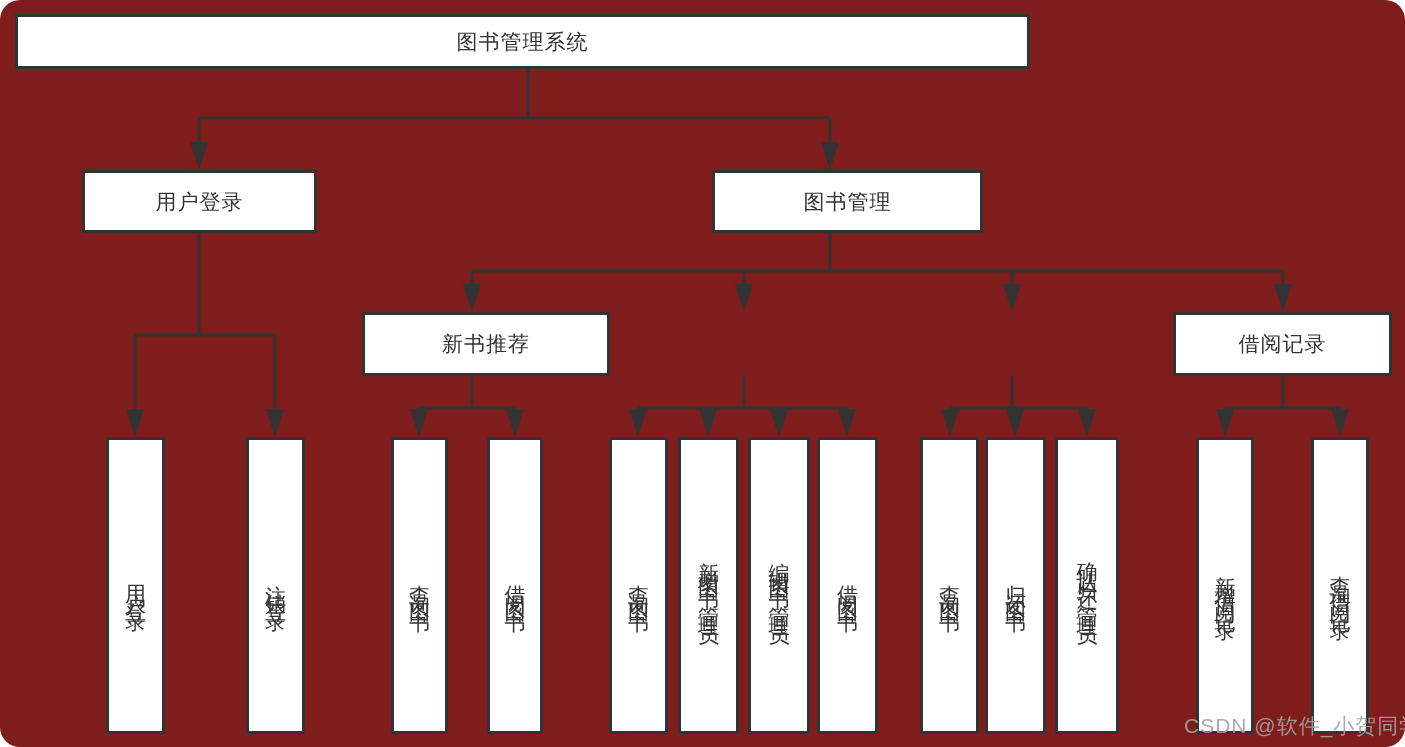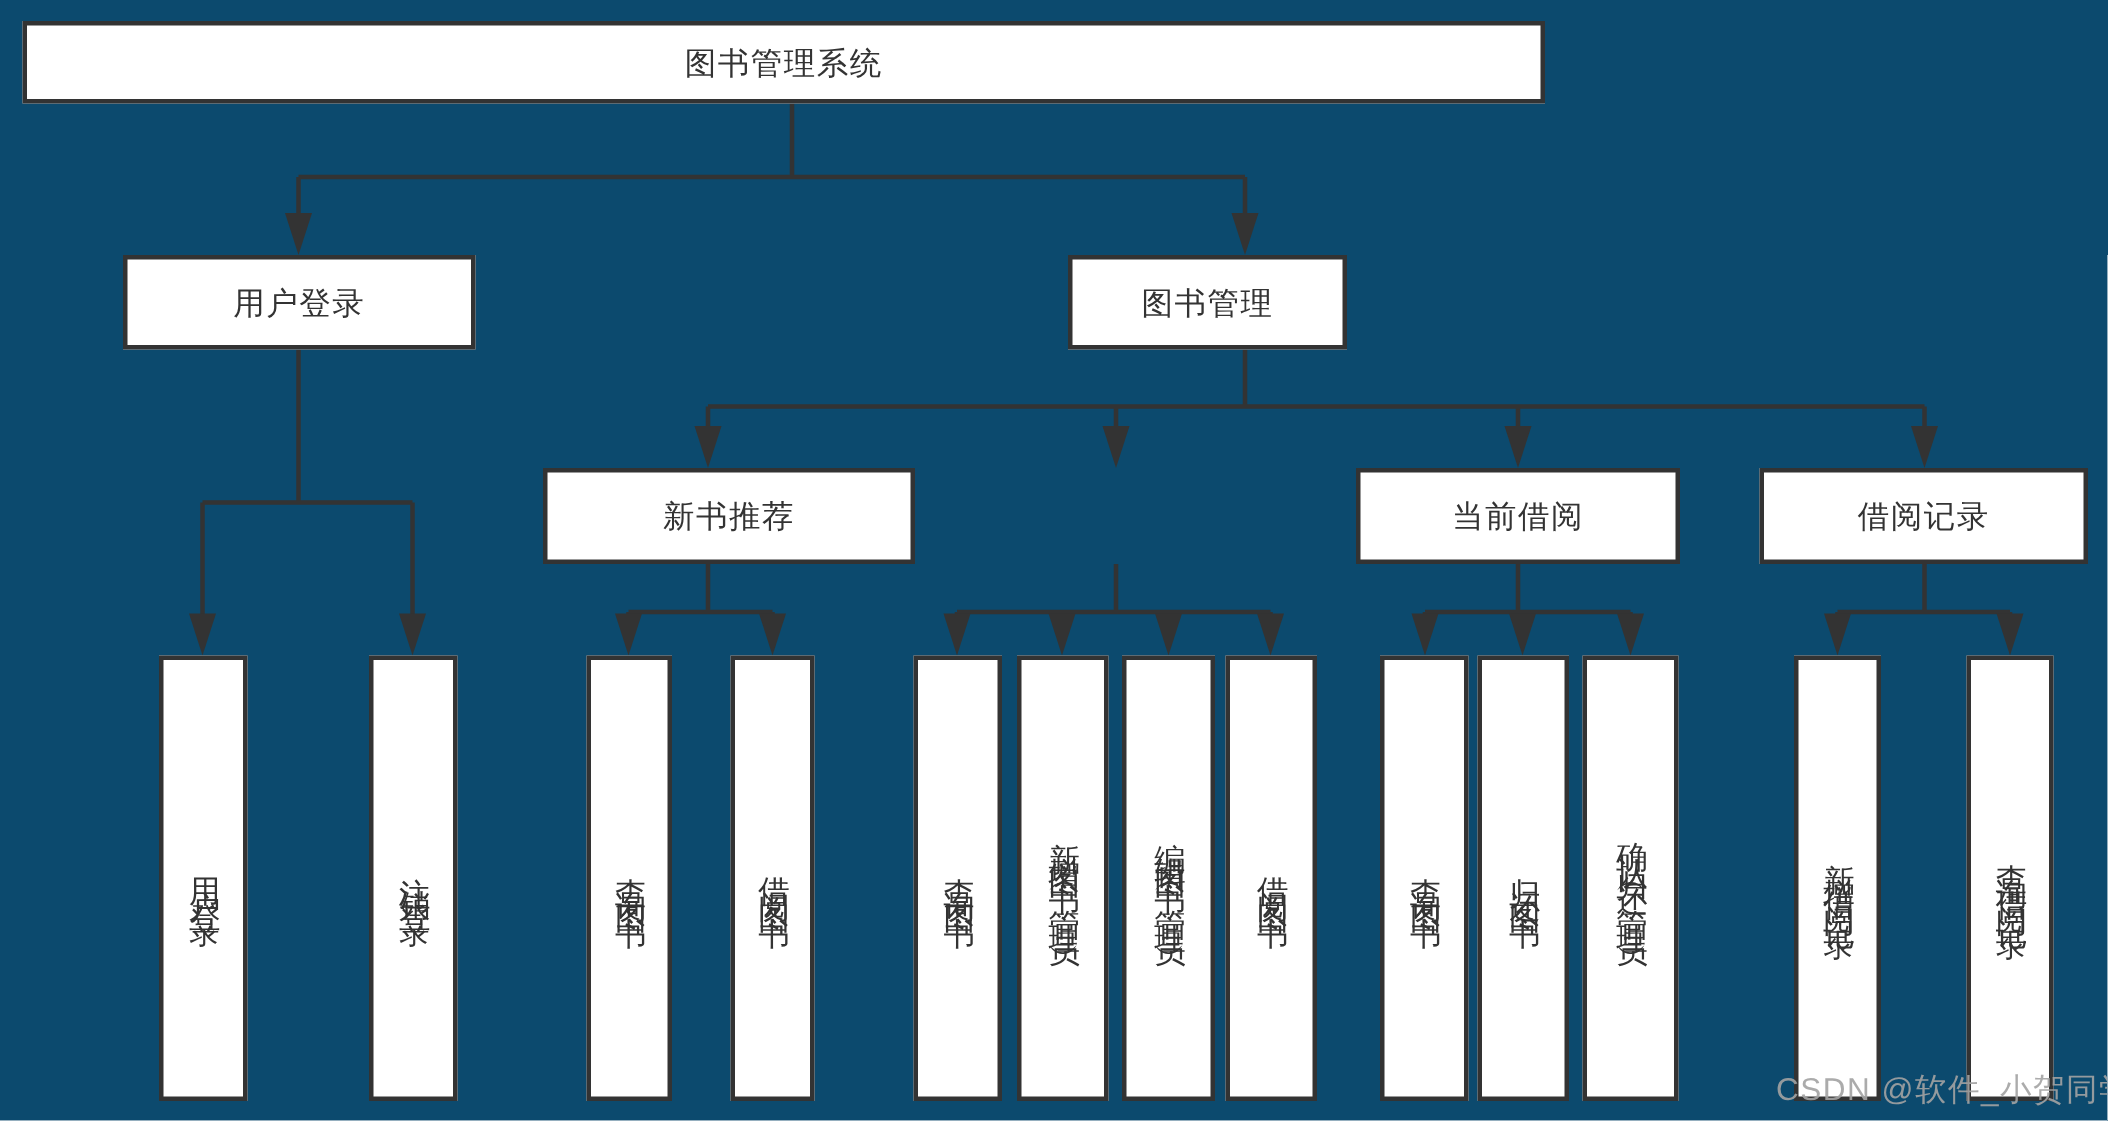--- a/index.html
+++ b/index.html
@@ -1,24 +1,25 @@
 <!DOCTYPE html>
 <html><head>
 <meta charset="utf-8">
 <title>图书管理系统</title>
 <style>
   html, body { margin: 0; padding: 0; background: #ffffff; }
   .canvas {
     position: relative;
     width: 1405px;
     height: 747px;
-    background: #0c4a6e;
+    background: #7f1d1d;
     font-family: "Liberation Sans", "DejaVu Sans", sans-serif;
     color: #333333;
     overflow: hidden;
+    border-radius: 20px;
   }
   .wires {
     position: absolute;
     left: 0; top: 0;
     width: 1405px; height: 747px;
     pointer-events: none;
   }
   .wires path { stroke: #333333; stroke-width: 3; fill: none; }
   .wires polygon { fill: #333333; stroke: none; }
   .box {
@@ -93,29 +94,26 @@
     <polygon points="1331,409 1349,409 1340,437"></polygon>
   </svg>
 
   <div class="box" style="left:15px; top:14px; width:1015px; height:55px;">
     <span>图书管理系统</span>
   </div>
 
   <div class="box" style="left:82px; top:170px; width:235px; height:63px;">
     <span>用户登录</span>
   </div>
-  <div class="box" style="left:712px; top:170px; width:186px; height:63px;">
+  <div class="box" style="left:712px; top:170px; width:271px; height:63px;">
     <span>图书管理</span>
   </div>
 
   <div class="box" style="left:362px; top:312px; width:248px; height:64px;">
     <span>新书推荐</span>
-  </div>
-  <div class="box" style="left:904px; top:312px; width:216px; height:64px;">
-    <span>当前借阅</span>
   </div>
   <div class="box" style="left:1173px; top:312px; width:219px; height:64px;">
     <span>借阅记录</span>
   </div>
 
   <div class="box v" style="left:106px; top:437px; width:59px; height:297px;">
     <span>用户登录</span>
   </div>
   <div class="box v" style="left:246px; top:437px; width:59px; height:297px;">
     <span>注销登录</span>

